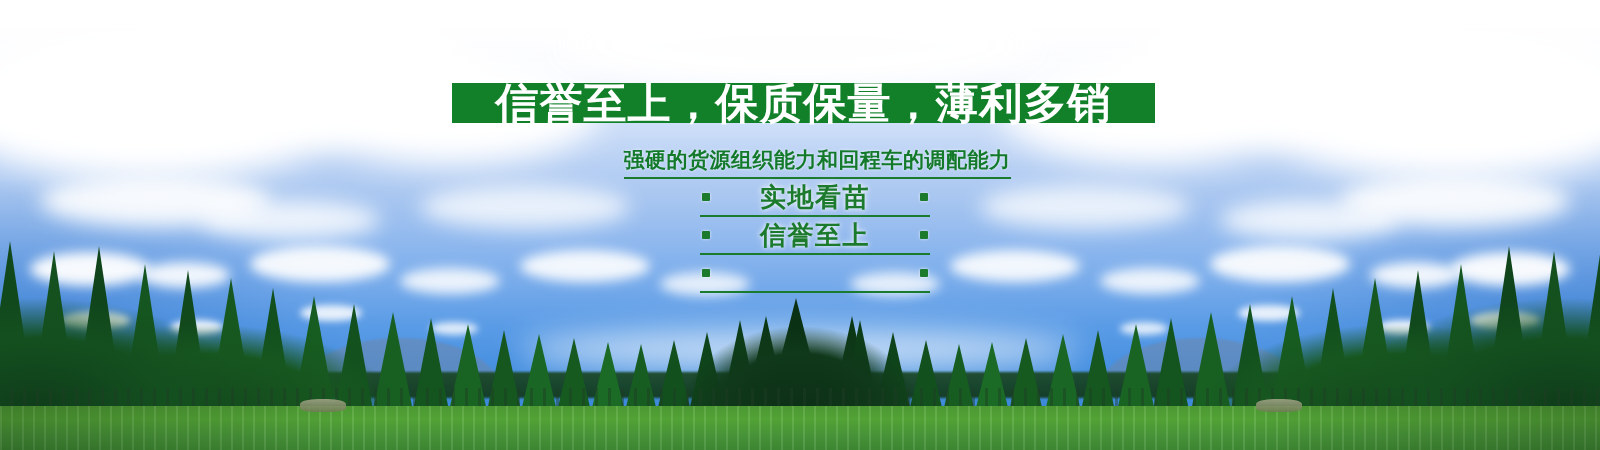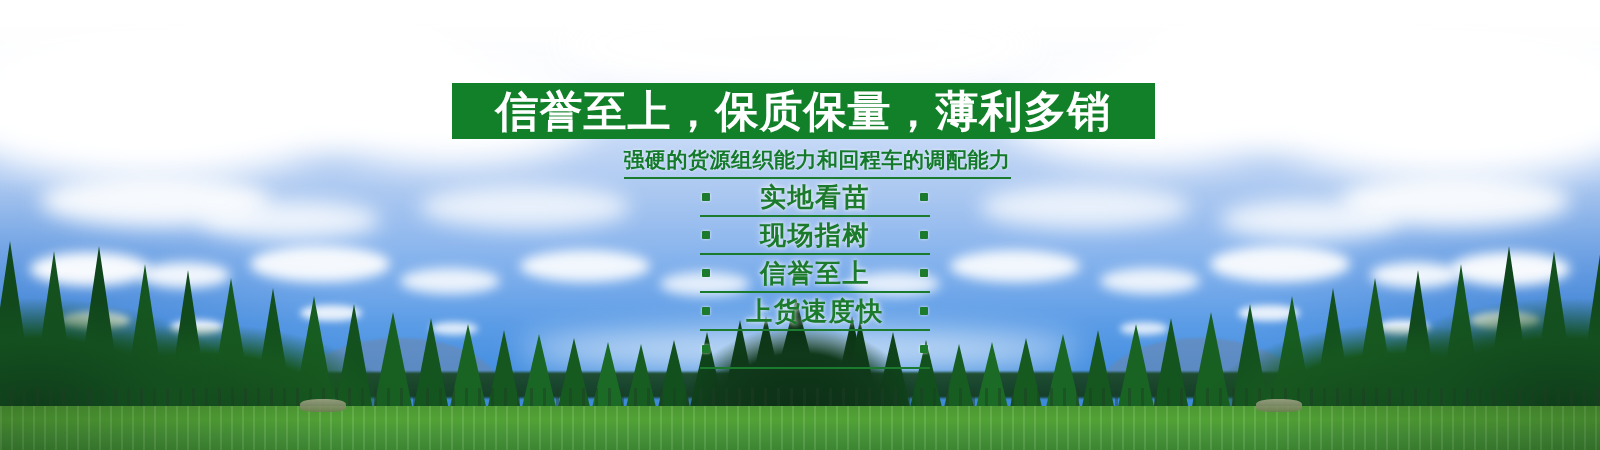--- a/index.html
+++ b/index.html
@@ -115,21 +115,21 @@
   }
   .rock{
     position:absolute;bottom:38px;width:46px;height:13px;border-radius:40% 40% 30% 30%;
     background:linear-gradient(to bottom,#a8a98c,#6f7a55);opacity:.85;filter:blur(.5px);
   }
 
   
   .overlay{position:absolute;left:0;top:0;width:1600px;height:450px;}
 
   .headline-band{
-    position:absolute;left:452px;top:83px;width:703px;height:56px;
+    position:absolute;left:452px;top:83px;width:703px;height:40px;
     background:#118029;
     display:flex;align-items:center;justify-content:center;
   }
   .headline-text{
     color:#ffffff;font-size:43px;font-weight:bold;letter-spacing:1px;
     line-height:1;white-space:nowrap;
     font-family:"DejaVu Sans","Liberation Sans",sans-serif;
   }
 
   .subtitle{
@@ -293,37 +293,27 @@
     </div>
 
     <div class="feature-list">
 
       <div class="feature-item">
         <span class="dot left"></span>
         <span class="feature-label">实地看苗</span>
         <span class="dot right"></span>
       </div>
 
-      <div class="feature-item">
-        <span class="dot left"></span>
-        <span class="feature-label">现场指树</span>
-        <span class="dot right"></span>
-      </div>
 
       <div class="feature-item">
         <span class="dot left"></span>
         <span class="feature-label">信誉至上</span>
         <span class="dot right"></span>
       </div>
 
-      <div class="feature-item">
-        <span class="dot left"></span>
-        <span class="feature-label">上货速度快</span>
-        <span class="dot right"></span>
-      </div>
 
       <div class="feature-item">
         <span class="dot left"></span>
         <span class="dot right"></span>
       </div>
 
     </div>
   </div>
 
 </div>

